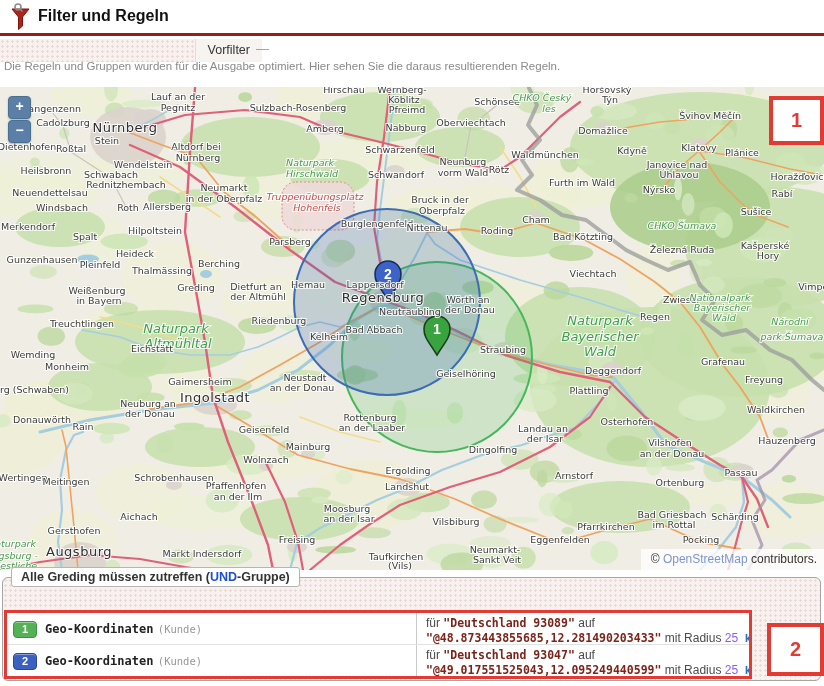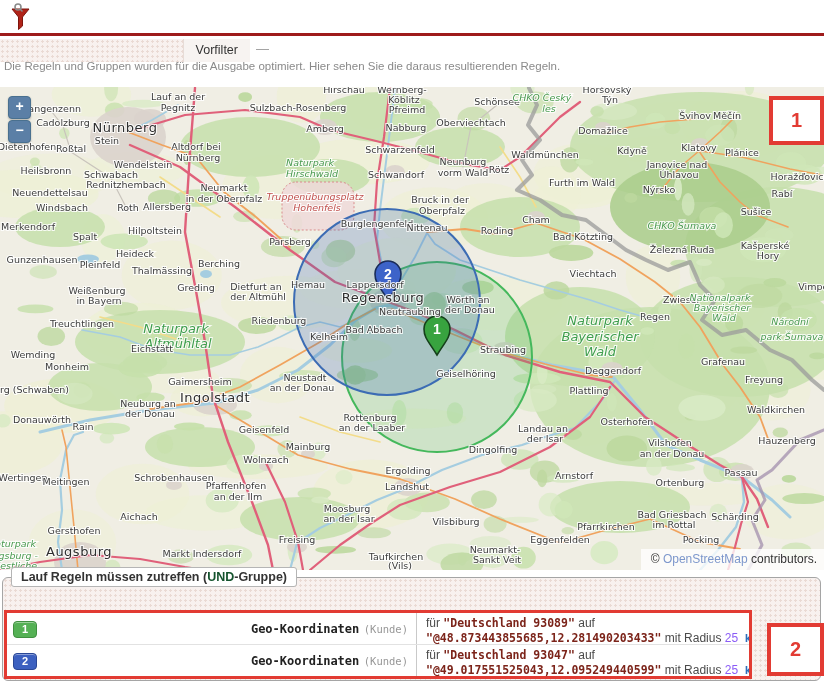--- a/index.html
+++ b/index.html
@@ -6,21 +6,21 @@
   body{width:824px;height:686px;position:relative;overflow:hidden;
        font-family:"Liberation Sans",sans-serif;-webkit-font-smoothing:antialiased;}
   .abs{position:absolute;}
   
   #header{left:0;top:0;width:824px;height:33px;background:#fff;}
   #app-title{left:38px;top:7px;font-size:16px;font-weight:bold;color:#111;}
   #filter-icon{left:9px;top:3px;}
   #red-rule{left:0;top:33px;width:824px;height:3px;background:#9e1b1b;}
   
   .dotted{background-color:#f8f1ef;background-image:radial-gradient(#eadad4 1px,transparent 1.2px);background-size:5px 5px;}
-  #tabstrip{left:0;top:39px;width:250px;height:23px;}
+  #tabstrip{left:0;top:39px;width:250px;height:23px;padding-left:12px;}
   #tab-active{position:absolute;right:0;top:0;height:23px;line-height:23px;padding:0 12px;
       background:#f7f3f1;border-left:1px solid #e7dcd7;font-size:12.5px;color:#333;cursor:pointer;}
   #tab-sep{left:256px;top:41px;font-size:13px;color:#999;}
   #desc{left:4px;top:60px;font-size:11.5px;color:#8a8a8a;}
   
   #map{left:0;top:87px;width:824px;height:483px;background:#f0eee4;overflow:hidden;cursor:grab;}
   #map svg{position:absolute;left:0;top:0;}
   .maplbl{font-family:"DejaVu Sans",sans-serif;fill:#3c3c3c;font-size:9.5px;text-anchor:middle;
       paint-order:stroke;stroke:rgba(255,255,255,.85);stroke-width:2.2px;}
   .maplbl.b{font-size:13px;fill:#2f2f2f;letter-spacing:.5px;}
@@ -36,45 +36,46 @@
   #attribution a{color:#7d97cc;text-decoration:none;cursor:pointer;}
   
   .redbox{border:4px solid #e23b33;background:#fff;color:#e23b33;font-weight:bold;font-size:20px;
       display:flex;align-items:center;justify-content:center;z-index:30;}
   #redbox-1{left:769px;top:96px;width:47px;height:41px;}
   #redbox-2{left:767px;top:623px;width:49px;height:45px;}
   
   #rules-group{left:2px;top:577px;width:819px;height:104px;border:1px solid #a5a5a5;border-radius:6px;box-sizing:border-box;}
   #rules-legend{position:absolute;left:8px;top:-11px;background:#fff;border:1px solid #b5b5b5;border-radius:3px;
       padding:2px 9px;font-size:12.5px;font-weight:bold;color:#333;white-space:nowrap;}
-  #rules-legend .und{color:#14532d;}
+  #rules-legend .und{color:#1d4ed8;}
   #rules-red{left:4px;top:610px;width:748px;height:69px;border:3px solid #e23b33;background:#fff;
       box-sizing:border-box;display:flex;flex-direction:column;z-index:20;}
   .rrow{flex:1;display:flex;align-items:stretch;background:#fff;overflow:hidden;}
   .rrow + .rrow{border-top:1px solid #e2e2e2;}
   .badge-col{flex:0 0 32px;padding:6px 0 0 6px;}
   .badge{display:inline-block;min-width:14px;padding:1px 4px 2px;border-radius:4px;color:#fff;
       font-size:11px;font-weight:bold;text-align:center;box-shadow:inset 0 1px 0 rgba(255,255,255,.4);}
-  .field-col{flex:0 0 363px;text-align:right;padding:6px 8px 0 0;white-space:nowrap;}
+  .field-col{flex:0 0 363px;padding:6px 8px 0 0;white-space:nowrap;}
   .field-name{font-family:"DejaVu Sans Mono",monospace;font-weight:bold;font-size:12px;color:#222;}
   .entity{font-family:"DejaVu Sans Mono",monospace;font-size:10.5px;color:#979797;}
   .cond-col{flex:1;border-left:1px solid #c9c9c9;padding:3px 8px 0 9px;line-height:15px;font-size:12px;color:#4a4a4a;white-space:nowrap;}
   .q{font-family:"DejaVu Sans Mono",monospace;font-weight:bold;font-size:11.5px;color:#7c241a;}
   .rnum{color:#8b5cf6;}
   .runit{font-family:"DejaVu Sans Mono",monospace;font-weight:bold;font-size:11px;color:#2f6fba;}
 </style>
 </head>
 <body>
 
 <div class="abs" id="header">
   <svg class="abs" id="filter-icon" width="24" height="28" viewBox="0 0 24 28">
     <path d="M3 6 h17 l-6.5 8 v9 l-4 3.5 v-12.5 z" fill="#b02318" stroke="#7d150d" stroke-width="1"></path>
     <circle cx="9" cy="4" r="3" fill="none" stroke="#8a8a8a" stroke-width="1.6"></circle>
     <line x1="11" y1="6" x2="13.5" y2="8.5" stroke="#8a8a8a" stroke-width="1.6"></line>
   </svg>
+  <div class="abs" id="app-title">Filter und Regeln</div>
 </div>
 <div class="abs" id="red-rule"></div>
 
 <div class="abs dotted" id="tabstrip">
   <div id="tab-active">Vorfilter</div>
 </div>
 <div class="abs" id="tab-sep">—</div>
 
 <div class="abs" id="desc">Die Regeln und Gruppen wurden für die Ausgabe optimiert. Hier sehen Sie die daraus resultierenden Regeln.</div>
 
@@ -549,21 +550,21 @@
   </svg>
   <div class="abs zoombtn" id="zoom-in">+</div>
   <div class="abs zoombtn" id="zoom-out">−</div>
   <div class="abs" id="attribution"><span>© </span><a>OpenStreetMap</a><span> contributors.</span></div>
 </div>
 
 <div class="abs redbox" id="redbox-1">1</div>
 <div class="abs redbox" id="redbox-2">2</div>
 
 <div class="abs dotted" id="rules-group">
-  <div id="rules-legend"><span>Lauf Regeln müssen zutreffen (</span><span class="und">UND</span><span>-Gruppe)</span></div>
+  <div id="rules-legend"><span>Alle Greding müssen zutreffen (</span><span class="und">UND</span><span>-Gruppe)</span></div>
 </div>
 <div class="abs" id="rules-red">
     <div class="rrow">
       <div class="badge-col"><span class="badge" style="background: rgb(85, 177, 85); border: 1px solid rgb(64, 144, 64);">1</span></div>
       <div class="field-col"><span class="field-name">Geo-Koordinaten</span><span> </span><span class="entity">(Kunde)</span></div>
       <div class="cond-col">
         <div><span>für </span><span class="q">"Deutschland 93089"</span><span> auf</span></div>
         <div><span class="q">"@48.873443855685,12.281490203433"</span><span> mit Radius </span><span class="rnum">25</span><span class="runit"> km</span></div>
       </div>
     </div>

